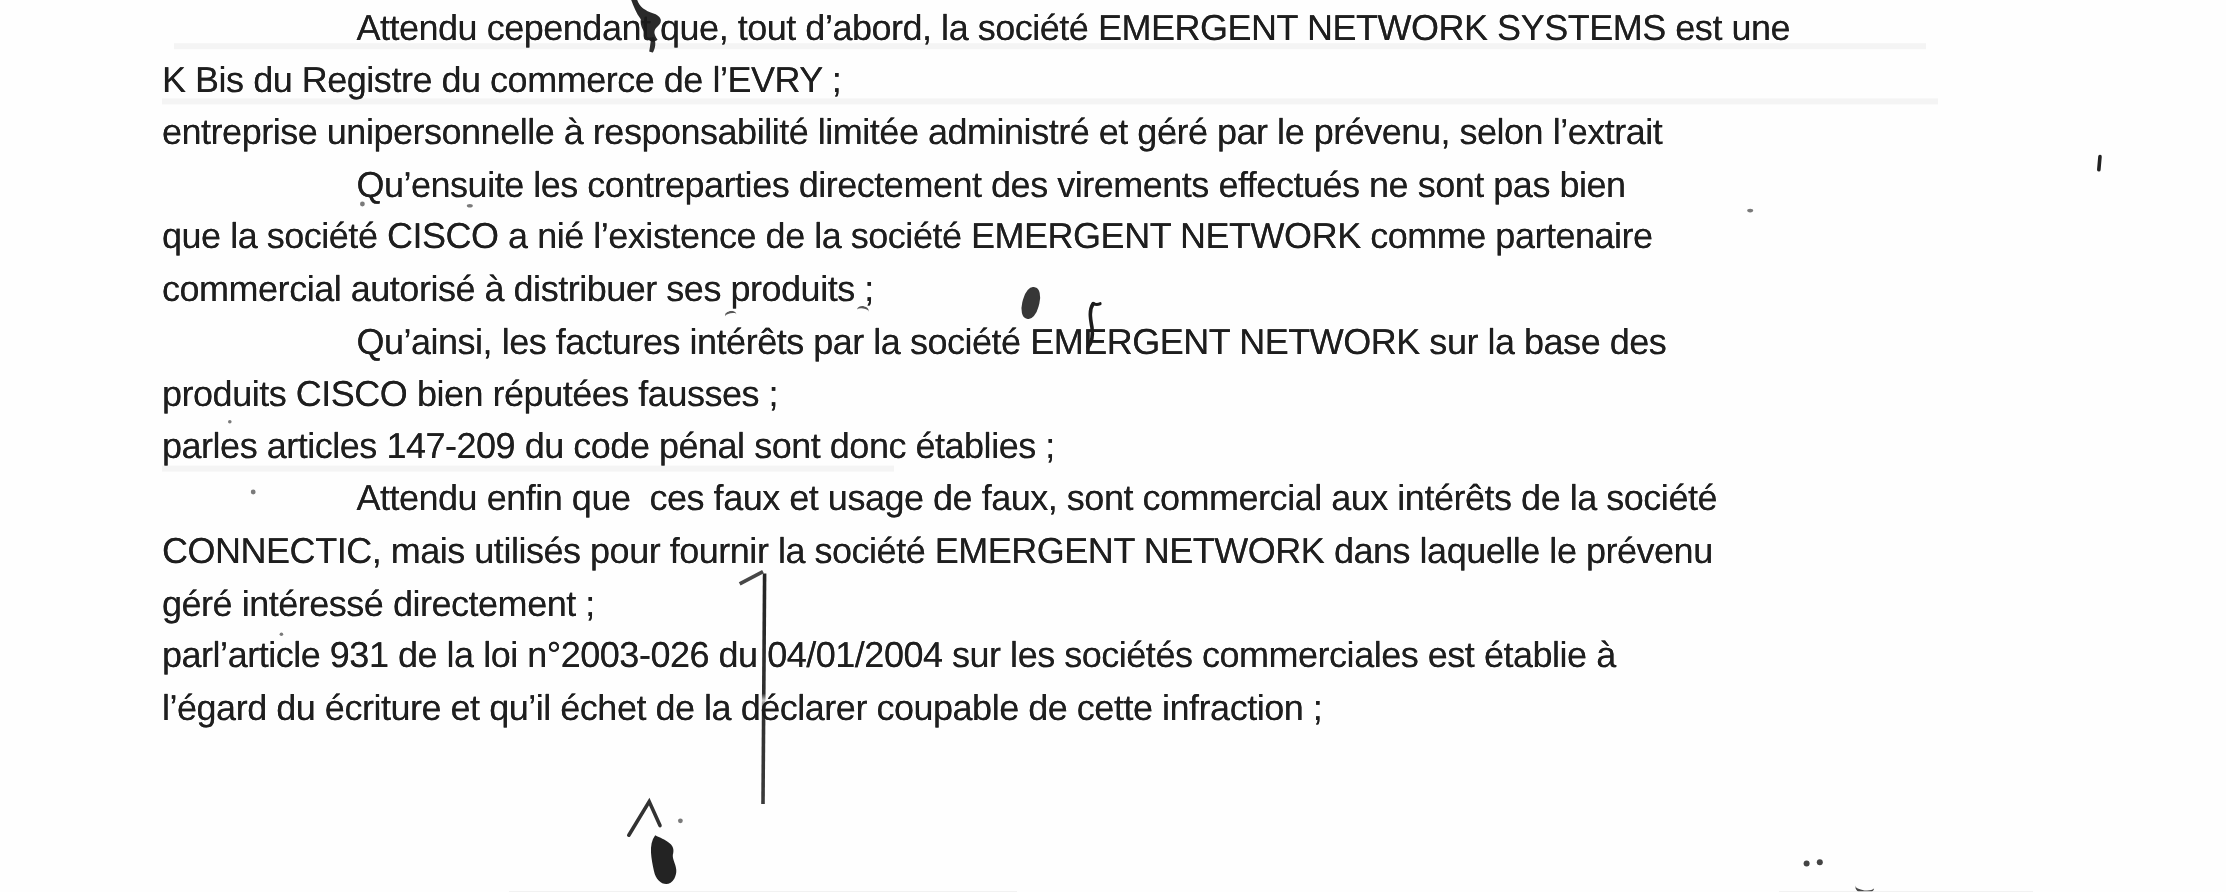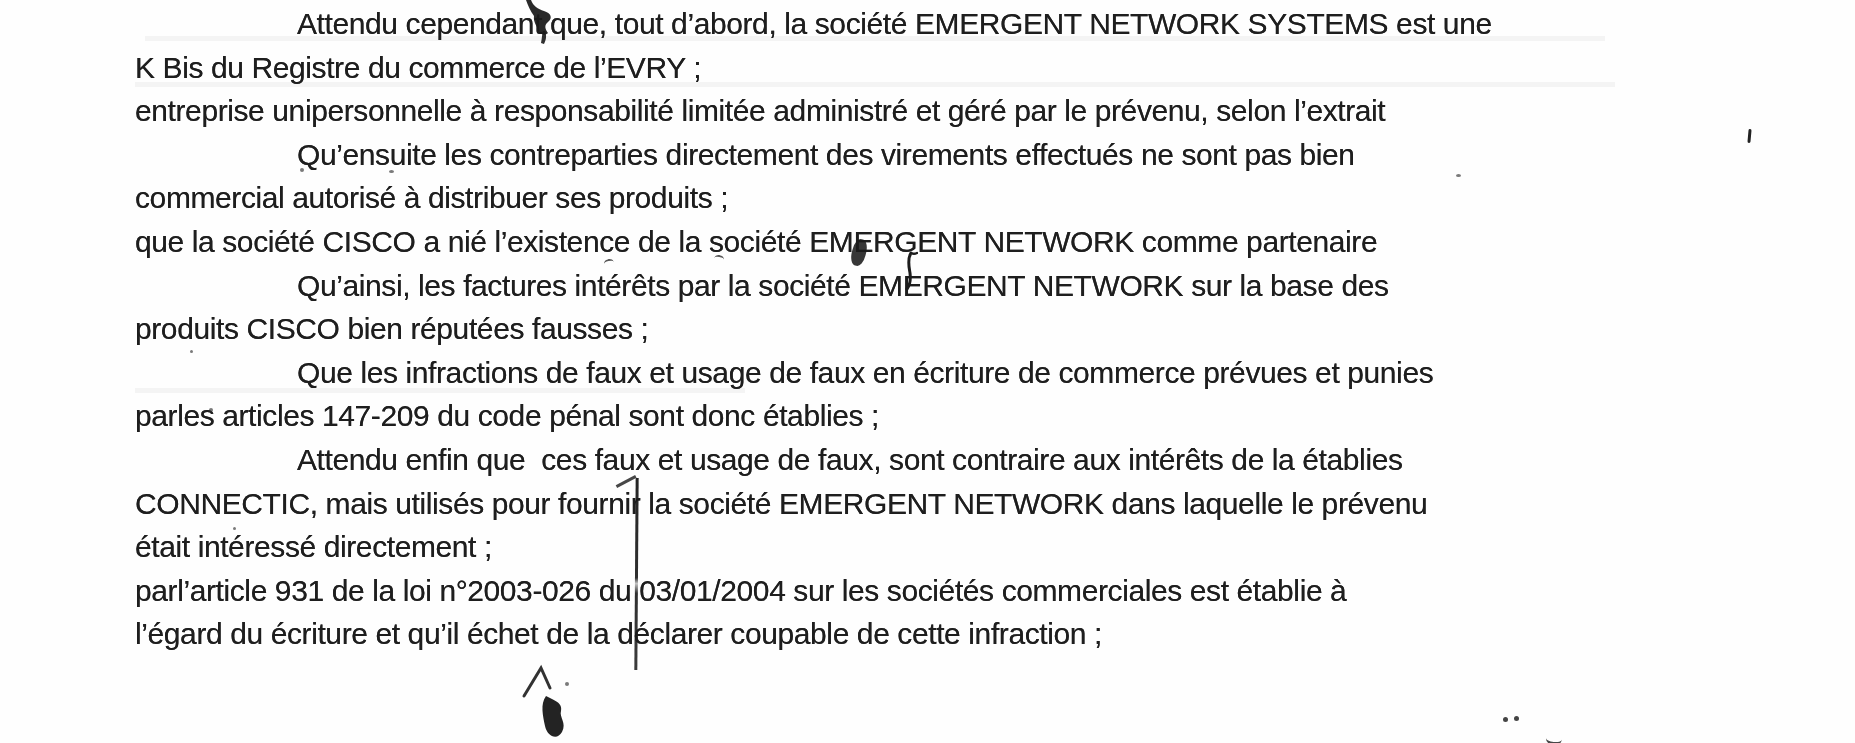--- a/index.html
+++ b/index.html
@@ -86,38 +86,37 @@
   <div class="artifact band b3"></div>
 
   <div class="text-block">
     <p class="para">
       <span class="line indent">Attendu cependant que, tout d’abord, la société EMERGENT NETWORK SYSTEMS est une</span>
       <span class="line">K Bis du Registre du commerce de l’EVRY ;</span>
       <span class="line">entreprise unipersonnelle à responsabilité limitée administré et géré par le prévenu, selon l’extrait</span>
     </p>
     <p class="para">
       <span class="line indent">Qu’ensuite les contreparties directement des virements effectués ne sont pas bien</span>
+      <span class="line">que la société CISCO a nié l’existence de la société EMERGENT NETWORK comme partenaire</span>
       <span class="line">commercial autorisé à distribuer ses produits ;</span>
-      <span class="line">que la société CISCO a nié l’existence de la société EMERGENT NETWORK comme partenaire</span>
     </p>
     <p class="para">
       <span class="line indent">Qu’ainsi, les factures intérêts par la société EMERGENT NETWORK sur la base des</span>
       <span class="line">produits CISCO bien réputées fausses ;</span>
     </p>
     <p class="para">
-      <span class="line indent">Que les infractions de faux et usage de faux en écriture de commerce prévues et punies</span>
       <span class="line">parles articles 147-209 du code pénal sont donc établies ;</span>
     </p>
     <p class="para">
-      <span class="line indent">Attendu enfin que  ces faux et usage de faux, sont contraire aux intérêts de la établies</span>
+      <span class="line indent">Attendu enfin que  ces faux et usage de faux, sont commercial aux intérêts de la société</span>
       <span class="line">CONNECTIC, mais utilisés pour fournir la société EMERGENT NETWORK dans laquelle le prévenu</span>
-      <span class="line">était intéressé directement ;</span>
+      <span class="line">géré intéressé directement ;</span>
     </p>
     <p class="para">
-      <span class="line">parl’article 931 de la loi n°2003-026 du 03/01/2004 sur les sociétés commerciales est établie à</span>
+      <span class="line">parl’article 931 de la loi n°2003-026 du 04/01/2004 sur les sociétés commerciales est établie à</span>
       <span class="line">l’égard du écriture et qu’il échet de la déclarer coupable de cette infraction ;</span>
     </p>
   </div>
 
   <svg class="artifact" style="left:523px;top:0;" width="38" height="44" viewBox="0 0 38 44">
     <path d="M8 0 C10 6 15 9 21 11 C28 13 30 18 25 22 C21 25 22 29 25 33 C22 36 18 35 16 31 C14 26 10 22 11 16 C7 11 5 5 3 0 Z" fill="#1a1a1a" opacity="0.93"></path>
     <path d="M22 31 C24 36 23 40 21 44 L18 43 C19 38 19 34 20 31 Z" fill="#1a1a1a" opacity="0.9"></path>
   </svg>
 
   <div class="artifact vline"></div>

